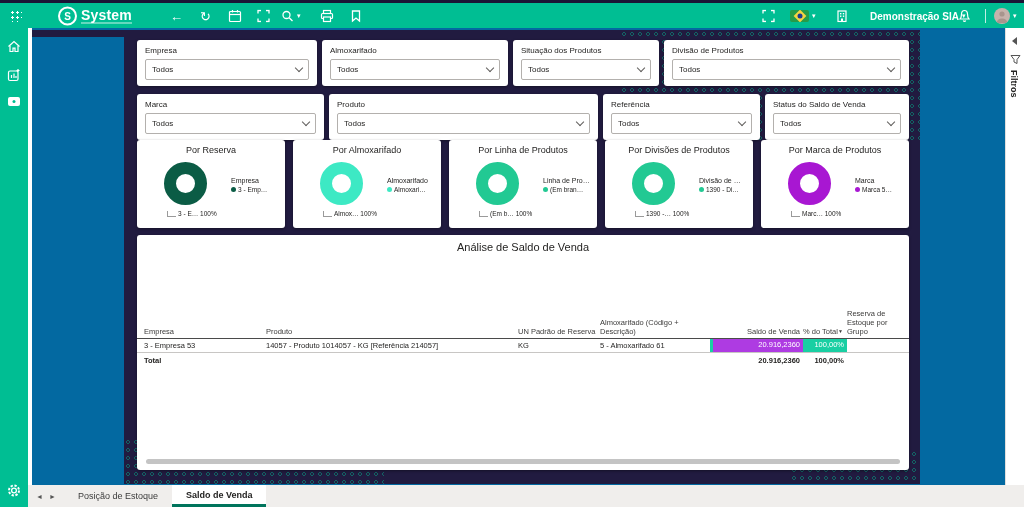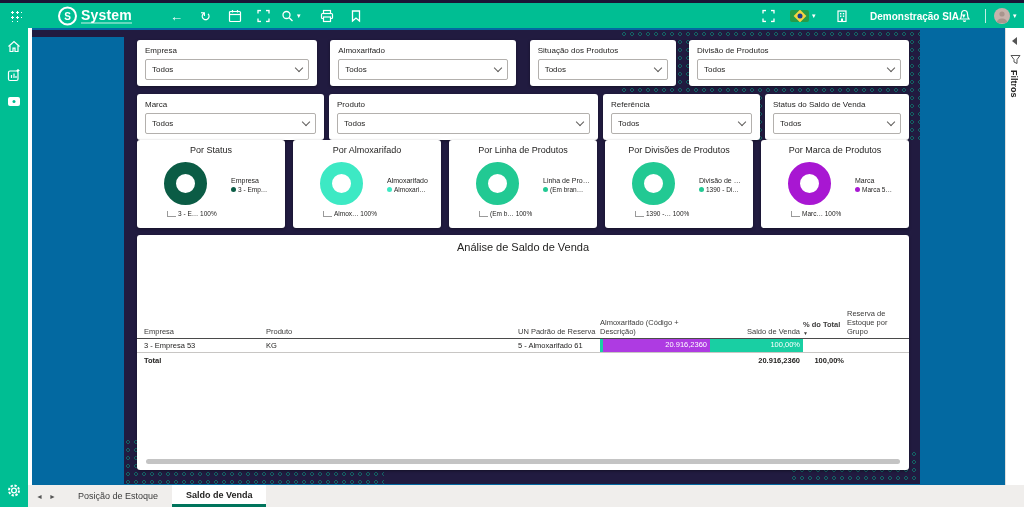--- a/index.html
+++ b/index.html
@@ -76,21 +76,21 @@
 
   
   #tablecard{position:absolute;left:13px;top:205px;width:772px;height:235px;background:#fff;
              border-radius:3px;box-shadow:0 1px 3px rgba(0,0,0,.4);}
   .ttitle{font-size:11px;color:#252423;text-align:center;padding-top:6px;}
   .tgrid{display:grid;grid-template-columns:122px 252px 82px 110px 93px 44px 62px;
          padding:0 3px 0 7px;}
   .thead{margin-top:6px;border-bottom:1px solid #4a4a4a;padding-bottom:2px;align-items:end;}
   .th{font-size:7.5px;color:#3c3b3a;padding:2px 3px 0 0;cursor:pointer;margin-top:48px;}
   .th.num{text-align:right;}
-  .sortwrap{display:flex;flex-direction:column;align-items:flex-start;font-weight:bold;}
+  .sortwrap{display:flex;flex-direction:row;align-items:flex-start;}
   .sortarrow{font-size:5px;color:#3c3b3a;margin-top:1px;}
   .td{font-size:7.5px;color:#252423;padding:2px 3px 2px 0;white-space:nowrap;overflow:hidden;}
   .td.num{text-align:right;}
   .drow{border-bottom:1px solid #c8c6c4;cursor:pointer;}
   .trowtotal .td{font-weight:bold;padding-top:3px;}
   .bar-saldo{position:relative;color:#fff;text-align:right;padding:1px 3px 1px 0;font-size:7.5px;}
   .bar-saldo i{position:absolute;left:0;top:0;bottom:0;width:3px;display:block;}
   .bar-pct{color:#fff;text-align:right;padding:1px 3px 1px 0;font-size:7.5px;}
   #hscroll{position:absolute;left:9px;right:9px;bottom:6px;height:5px;border-radius:3px;
            background:#c4c4c4;cursor:pointer;}
@@ -257,21 +257,21 @@
           <span class="chev"></span>
         </div>
       </div>
       <div class="fcard" style="width:146px">
         <div class="flabel">Situação dos Produtos</div>
         <div class="fselect">
           <span class="fvalue">Todos</span>
           <span class="chev"></span>
         </div>
       </div>
-      <div class="fcard" style="width:220px">
+      <div class="fcard" style="width:245px">
         <div class="flabel">Divisão de Produtos</div>
         <div class="fselect">
           <span class="fvalue">Todos</span>
           <span class="chev"></span>
         </div>
       </div>
     </div>
 
     <div class="frow" id="frow2">
       <div class="fcard" style="width:187px">
@@ -299,21 +299,21 @@
         <div class="flabel">Status do Saldo de Venda</div>
         <div class="fselect">
           <span class="fvalue">Todos</span>
           <span class="chev"></span>
         </div>
       </div>
     </div>
 
     <div id="chartrow">
       <div class="ccard">
-        <div class="ctitle">Por Status</div>
+        <div class="ctitle">Por Reserva</div>
         <div class="donut" style="border-color: rgb(11, 92, 69);"></div>
         <div class="legend">
           <div class="ltitle">Empresa</div>
           <div class="litem">
             <span class="ldot" style="background-color: rgb(11, 92, 69);"></span>
             <span class="llabel">3 - Emp…</span>
           </div>
         </div>
         <div class="callout">
           <i class="elbow"></i>
@@ -393,20 +393,21 @@
         <div class="th num">Saldo de Venda</div>
         <div class="th num sortwrap">
           <span>% do Total</span>
           <span class="sortarrow">▼</span>
         </div>
         <div class="th">Reserva de Estoque por Grupo</div>
       </div>
 
       <div class="tgrid drow">
         <div class="td">3 - Empresa 53</div>
+        <div class="td">14057 - Produto 1014057 - KG [Referência 214057]</div>
         <div class="td">KG</div>
         <div class="td">5 - Almoxarifado 61</div>
         <div class="td bar-saldo" style="background-color: rgb(174, 59, 226);"><i style="background-color: rgb(25, 207, 163);"></i><span>20.916,2360</span></div>
         <div class="td bar-pct" style="background-color: rgb(25, 207, 163);"><span>100,00%</span></div>
         <div class="td"></div>
       </div>
 
       <div class="tgrid trowtotal">
         <div class="td">Total</div>
         <div class="td"></div>

